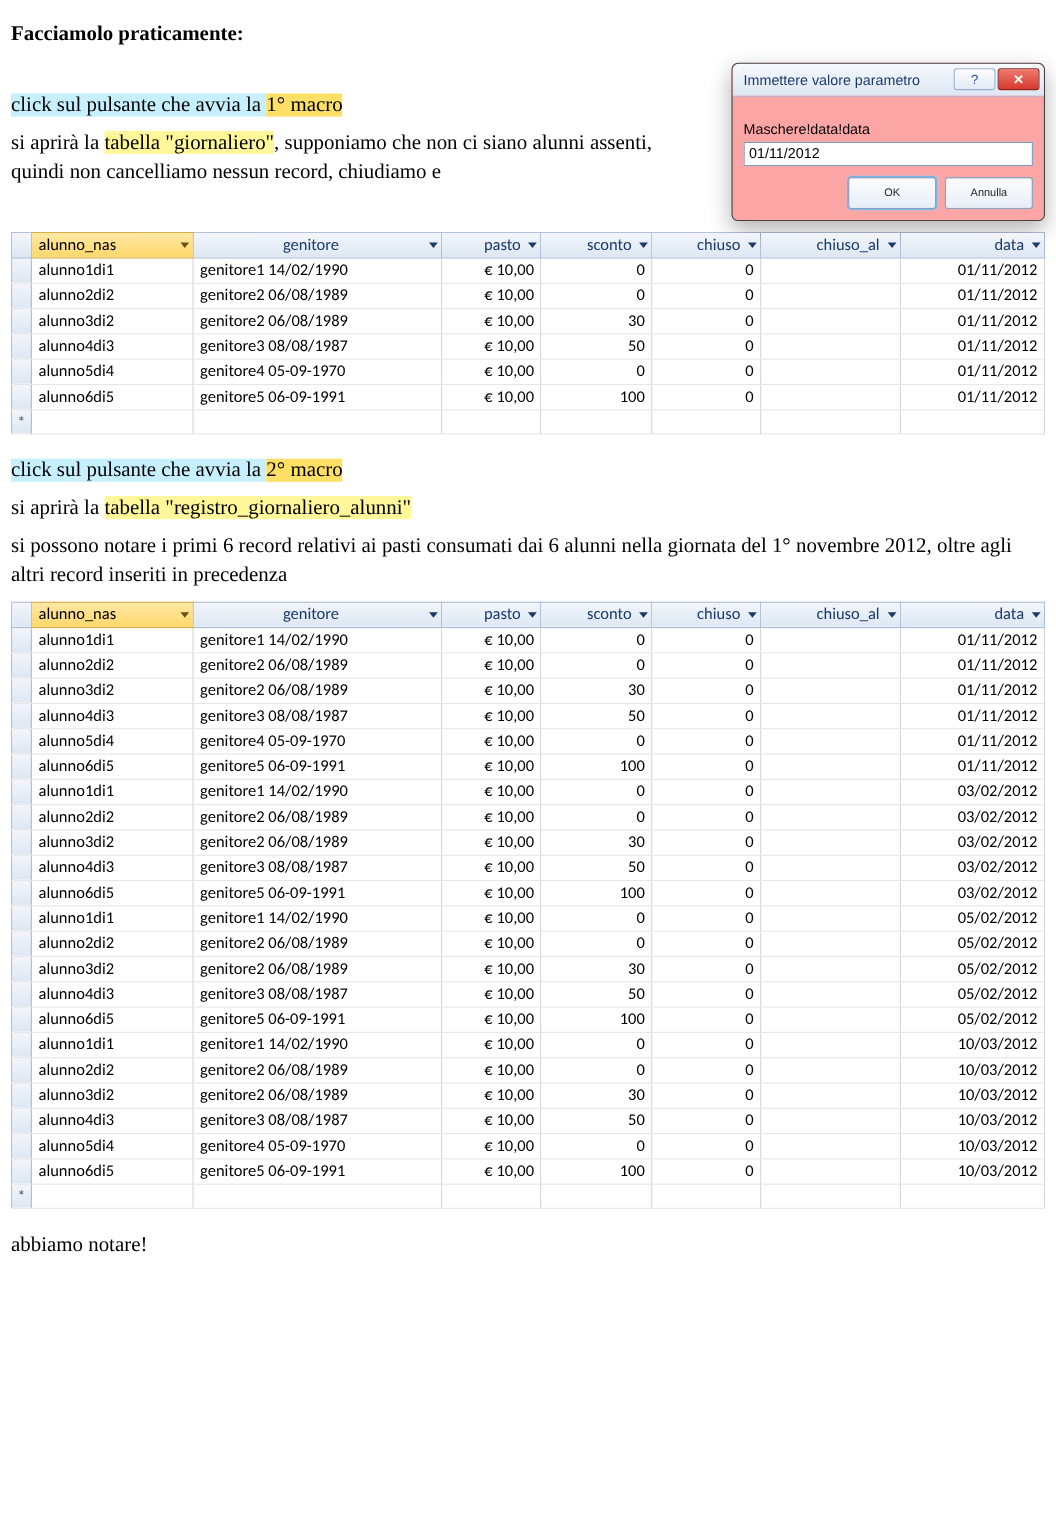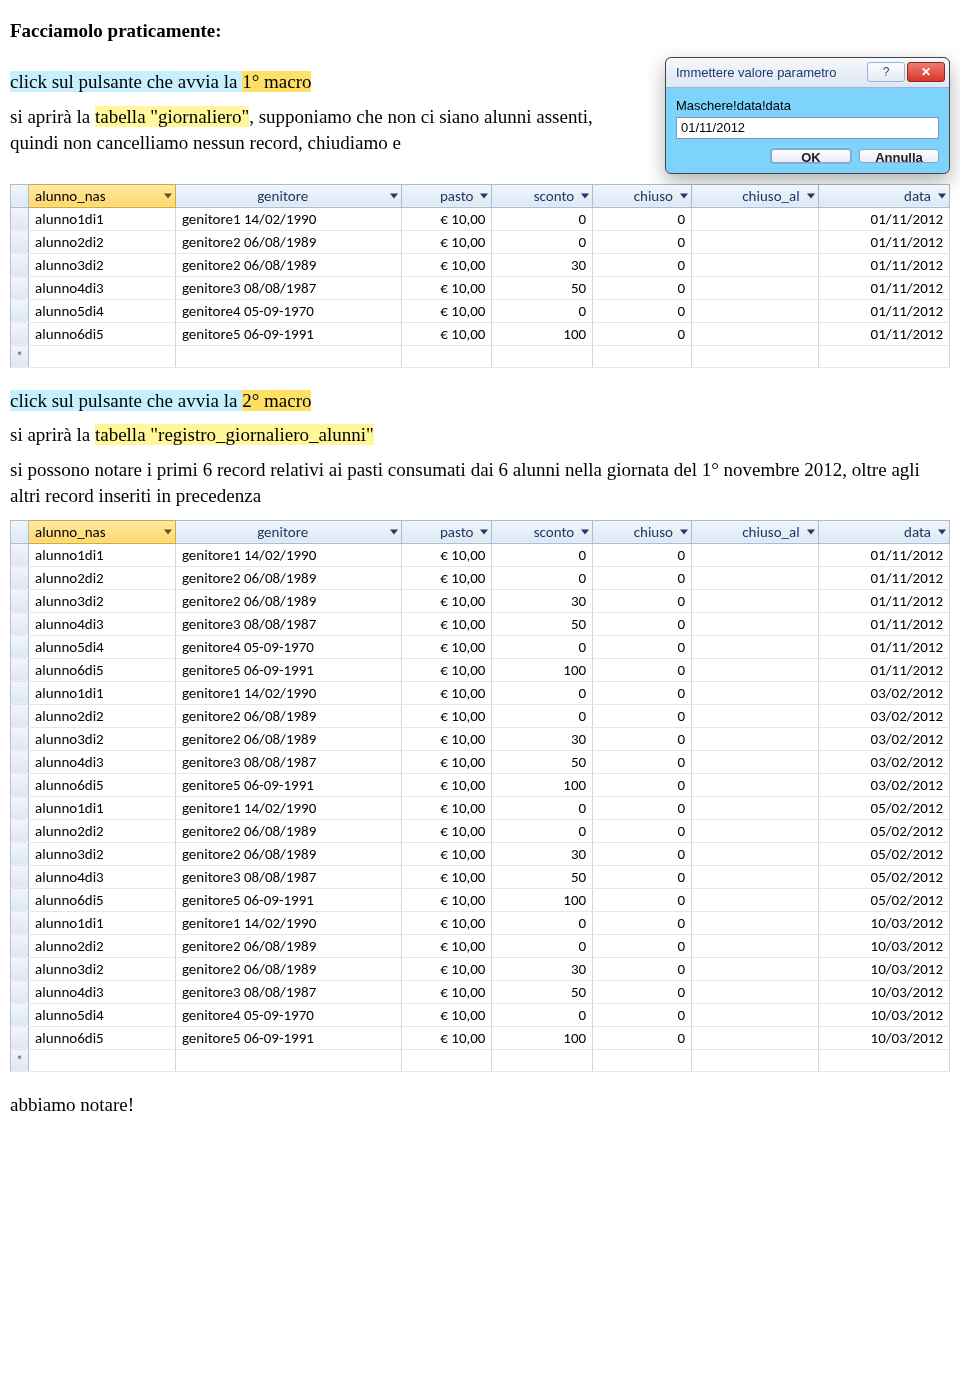--- a/index.html
+++ b/index.html
@@ -18,21 +18,21 @@
   .hl-gold { background: #ffe066; }
   p { margin: 8px 0; line-height: 1.4; }
   .top-row { display: flex; align-items: center; gap: 34px; }
   .top-text { flex: 1; }
 
   
   .dialog {
     width: 285px;
     border: 1px solid #444;
     border-radius: 6px;
-    background: #7dd3fc;
+    background: #fca5a5;
     box-shadow: 0 8px 20px rgba(0,0,0,.3);
     font-family: "Segoe UI", Tahoma, sans-serif;
     font-size: 13px;
     margin-top: 4px;
   }
   .dialog-titlebar {
     display: flex;
     align-items: center;
     height: 30px;
     background: linear-gradient(#f6f9fd, #dde6f3);
@@ -47,33 +47,33 @@
     display:inline-flex;align-items:center;justify-content:center;
     width:38px;height:20px;
     background: linear-gradient(#fdfdfe,#e3ebf6);
     border:1px solid #9cb3d4;
     font-size:12px; color:#2a4f84; margin-left:2px; border-radius:3px;
   }
   .dialog-titlebar .btn-close {
     background: linear-gradient(#f07a6f,#d43a2d);
     border:1px solid #8f271e; color:#fff; font-weight:bold;
   }
-  .dialog-body { padding: 10px 10px 4px 10px; border-radius: 22px; }
+  .dialog-body { padding: 22px 10px 4px 10px; border-radius: 22px; }
   .dlg-label { font-size: 13px; margin-bottom: 4px; }
   .dlg-input {
     width: 100%; height: 22px;
     border: 1px solid #7a9ac0; padding: 2px 4px;
     font-family: inherit; font-size: 13px; margin-bottom: 10px;
   }
   .dlg-buttons { display:flex; justify-content:flex-end; gap:8px; padding-bottom:6px;}
   .dlg-btn {
-    min-width: 80px; height:14px;
+    min-width: 80px; height:29px;
     background: linear-gradient(#fdfdfe,#e7edf7);
     border: 1px solid #8aa4c7; border-radius:3px;
-    font-size: 13px; color:#222; padding:0 10px;font-weight:bold;
+    font-size: 10px; color:#222; padding:0 10px;
   }
   .dlg-btn.default { box-shadow: 0 0 0 1px #6fb8e6, 0 0 4px #a5d5f2; }
 
   
   table.data {
     border-collapse: collapse;
     font-family: Calibri, "Segoe UI", Arial, sans-serif;
     font-size: 15px;
     width: 100%;
     margin: 10px 0 20px 0;

